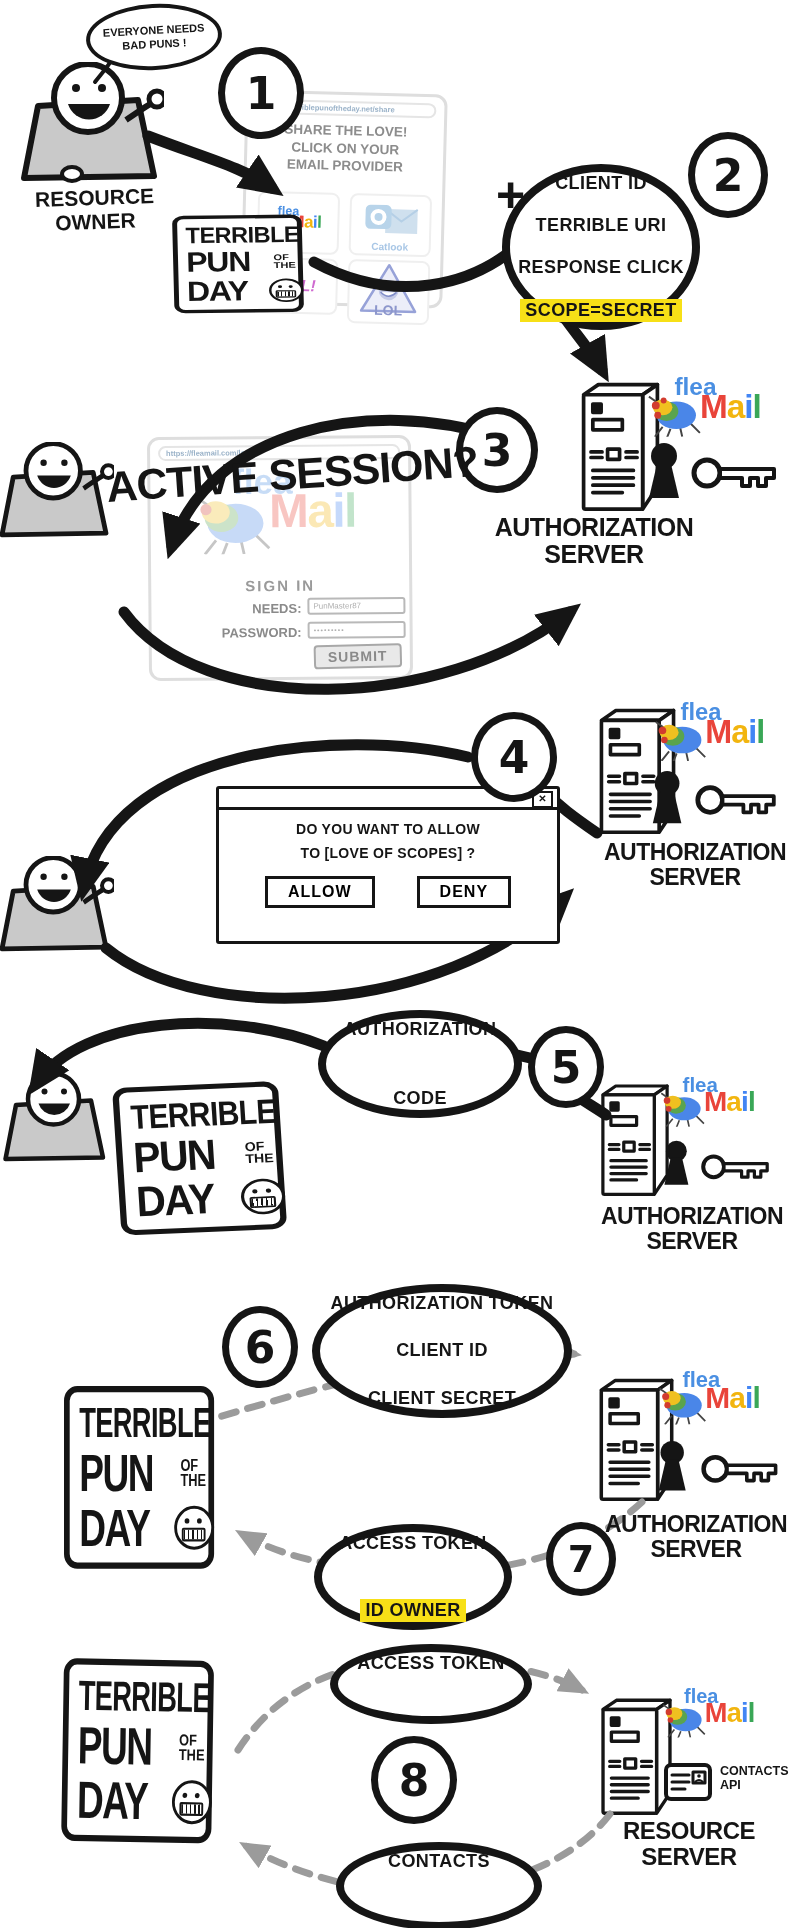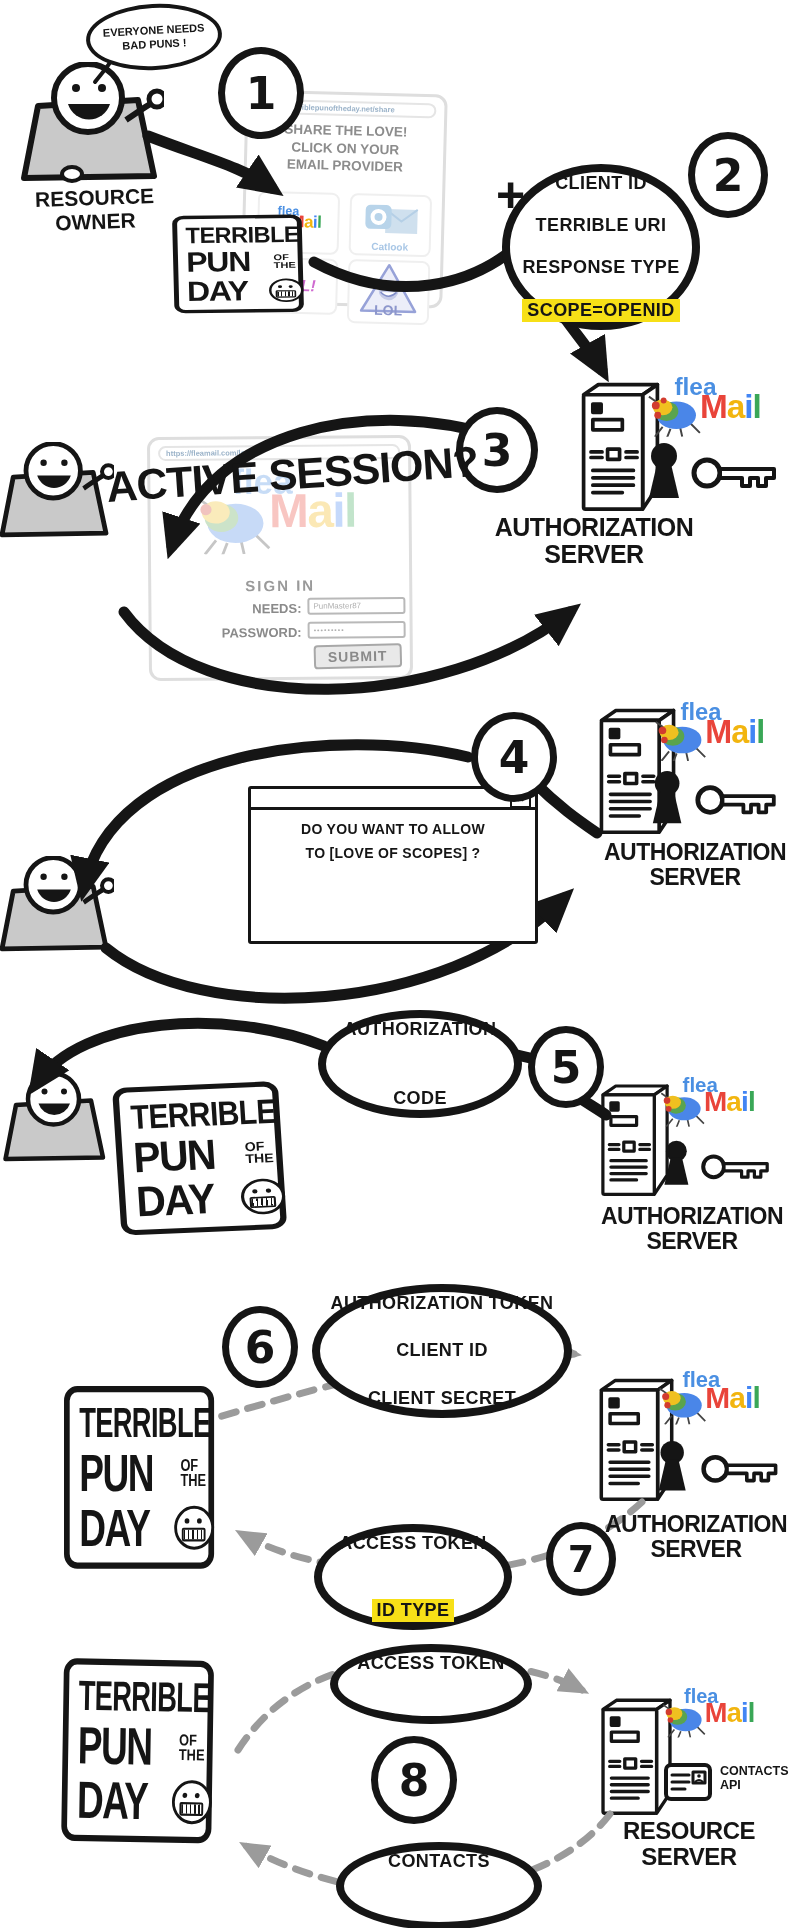--- a/index.html
+++ b/index.html
@@ -193,22 +193,22 @@
           <span class="g-eyes"></span>
           <span class="g-mouth"></span>
         </span>
       </div>
   </div>
 
   <div class="plus abs" style="left:496px;top:170px;">+</div>
   <div class="oval" style="position:absolute;left:502px;top:164px;width:182px;height:150px;">
     <div class="t">CLIENT ID</div>
     <div class="t">TERRIBLE URI</div>
-    <div class="t">RESPONSE TYPE</div>
-    <div class="t hl">SCOPE=OPENID</div>
+    <div class="t">RESPONSE CLICK</div>
+    <div class="t hl">SCOPE=SECRET</div>
   </div>
   <div class="num abs" style="left:688px;top:132px;width:66px;height:72px;">
     <span>2</span>
   </div>
 
   <svg class="abs" style="left:578px;top:380px;z-index:3;" width="85" height="131" viewBox="0 0 92 142">
     <g stroke="#151515" stroke-width="4" fill="#fff" stroke-linejoin="round" stroke-linecap="round">
       <path d="M6,16 L22,5 L86,5 L70,16 Z"></path>
         <path d="M70,16 L86,5 L86,116 L70,140 Z"></path>
       <rect x="6" y="16" width="64" height="124" rx="2"></rect>
@@ -332,27 +332,31 @@
     <path d="M24,44 L124,38 L140,114 L10,116 Z" fill="#c9c9c9" stroke="#151515" stroke-width="6" stroke-linejoin="round"></path>
     <path d="M62,42 L74,58 L84,40" fill="none" stroke="#151515" stroke-width="4"></path>
     <path d="M112,58 C124,50 132,44 140,40" fill="none" stroke="#151515" stroke-width="6"></path>
     <circle cx="143" cy="37" r="8" fill="#fff" stroke="#151515" stroke-width="5"></circle>
     <circle cx="74" cy="36" r="34" fill="#fff" stroke="#151515" stroke-width="6"></circle>
     <circle cx="62" cy="26" r="4" fill="#151515"></circle>
       <circle cx="88" cy="26" r="4" fill="#151515"></circle>
     <path d="M54,42 A22,22 0 0 0 96,42 Z" fill="#151515"></path>
   </svg>
 
-  <div class="dlg abs" style="left:248px;top:786px;width:290px;height:158px;">
+  <div class="dlg abs" style="left:216px;top:786px;width:344px;height:158px;">
     <div class="dlg-bar">
       <div class="dlg-x">✕</div>
     </div>
     <div class="dlg-body">
       <div>DO YOU WANT TO ALLOW</div>
       <div>TO [LOVE OF SCOPES] ?</div>
+    </div>
+    <div class="dlg-btns">
+      <button class="dlg-btn">ALLOW</button>
+      <button class="dlg-btn">DENY</button>
     </div>
   </div>
 
   <div class="oval" style="position:absolute;left:318px;top:1010px;width:188px;height:92px;">
     <div class="t">AUTHORIZATION</div>
     <div class="t">CODE</div>
   </div>
   <div class="num abs" style="left:528px;top:1026px;width:62px;height:68px;">
     <span>5</span>
   </div>
@@ -483,21 +487,21 @@
       <path d="M30,17 L84,17 L84,26 L76,26 L76,34 L68,34 L68,26 L60,26 L60,34 L52,34 L52,26 L30,26 Z" stroke-width="4"></path>
     </g>
   </svg>
   <div class="srv-label abs" style="left:592px;top:1512px;width:208px;font-size:23px;">
     <div>AUTHORIZATION</div>
     <div>SERVER</div>
   </div>
 
   <div class="oval" style="position:absolute;left:314px;top:1524px;width:182px;height:90px;">
     <div class="t">ACCESS TOKEN</div>
-    <div class="t hl">ID TYPE</div>
+    <div class="t hl">ID OWNER</div>
   </div>
   <div class="num abs" style="left:546px;top:1522px;width:56px;height:60px;font-size:38px;">
     <span>7</span>
   </div>
 
   <div class="oval" style="position:absolute;left:330px;top:1644px;width:186px;height:64px;">
     <div class="t">ACCESS TOKEN</div>
   </div>
   <div class="num abs" style="left:371px;top:1736px;width:72px;height:74px;">
     <span>8</span>

